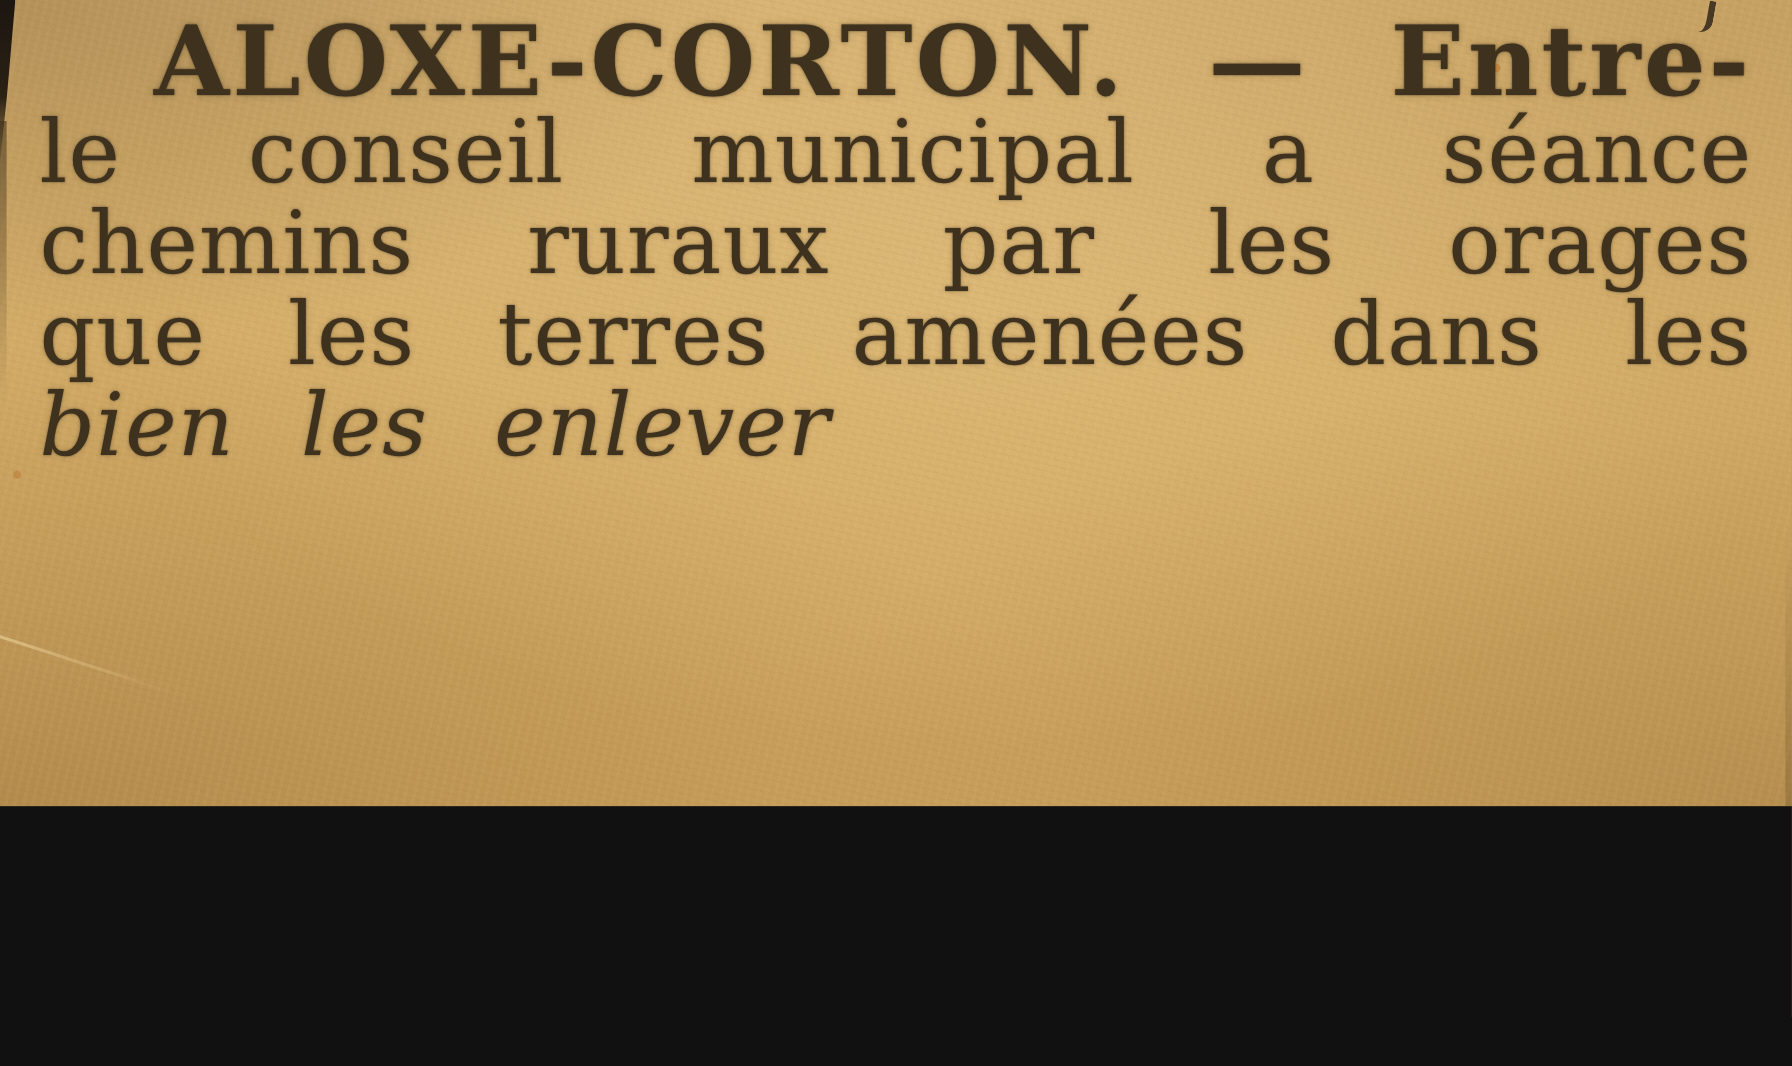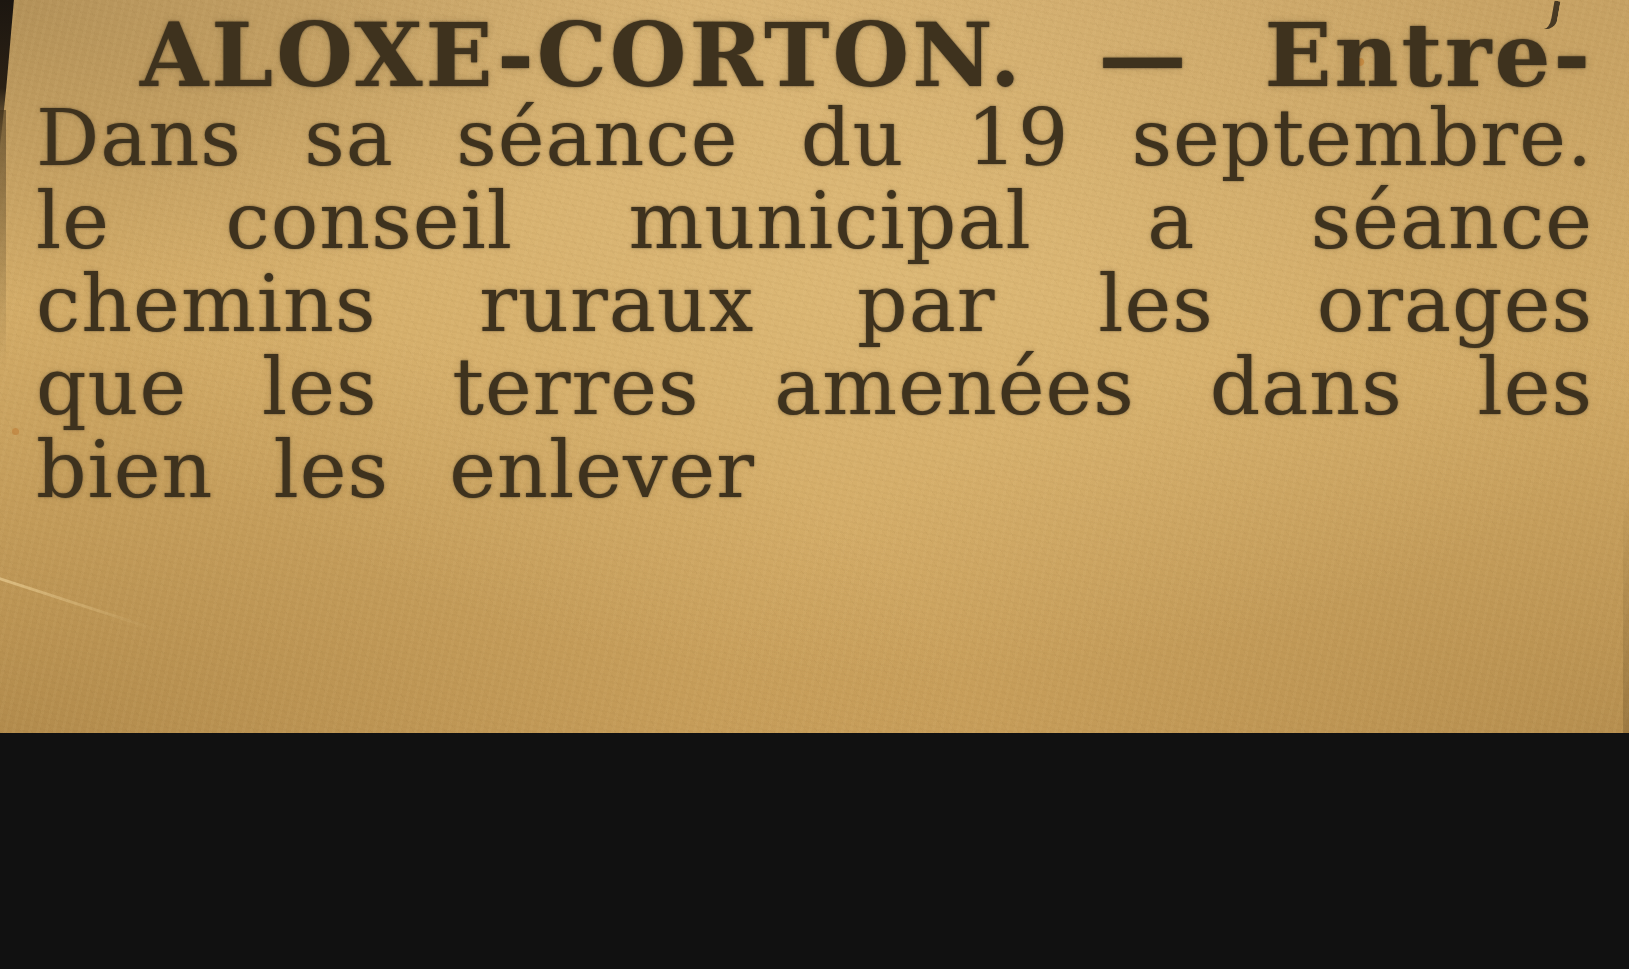--- a/index.html
+++ b/index.html
@@ -53,20 +53,21 @@
     font-weight: 700;
     font-size: 88px;
     letter-spacing: 3px;
     text-shadow: 0 0 2px rgba(48,38,22,0.8), 0 0 8px rgba(48,38,22,0.2);
   }
   .line1 { text-indent: 104px; }
   .lastline {
     text-align: left;
     text-align-last: left;
     word-spacing: 34px;
+    font-style: italic;
   }
   .sup {
     font-size: 0.52em;
     vertical-align: 0.52em;
     letter-spacing: 2px;
   }
   
   .edge-top-left {
     position: absolute;
     left: 0; top: 0;
@@ -123,20 +124,19 @@
   <div class="edge-left-line"></div>
   <div class="edge-right-line"></div>
   <div class="tick-top-right"></div>
   <div class="speck orange1"></div>
   <div class="speck orange2"></div>
   <div class="speck orange3"></div>
   <div class="crease"></div>
 
   <div class="article">
     <div class="line heading line1">ALOXE-CORTON. — Entre-</div>
-    <div class="line">Dans sa séance du 19 septembre.</div>
     <div class="line">le conseil municipal a séance</div>
     <div class="line">chemins ruraux par les orages</div>
     <div class="line">que les terres amenées dans les</div>
     <div class="line lastline">bien les enlever</div>
   </div>
 
 </div>
 
 </body></html>

